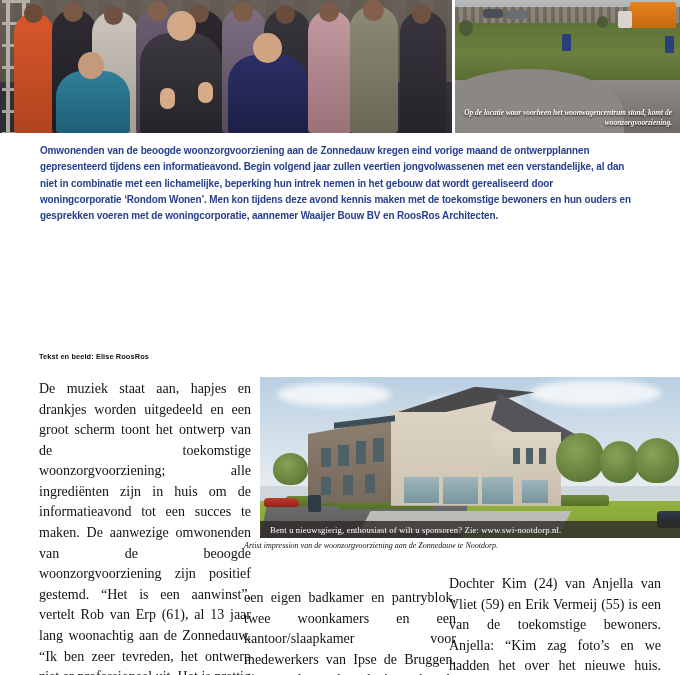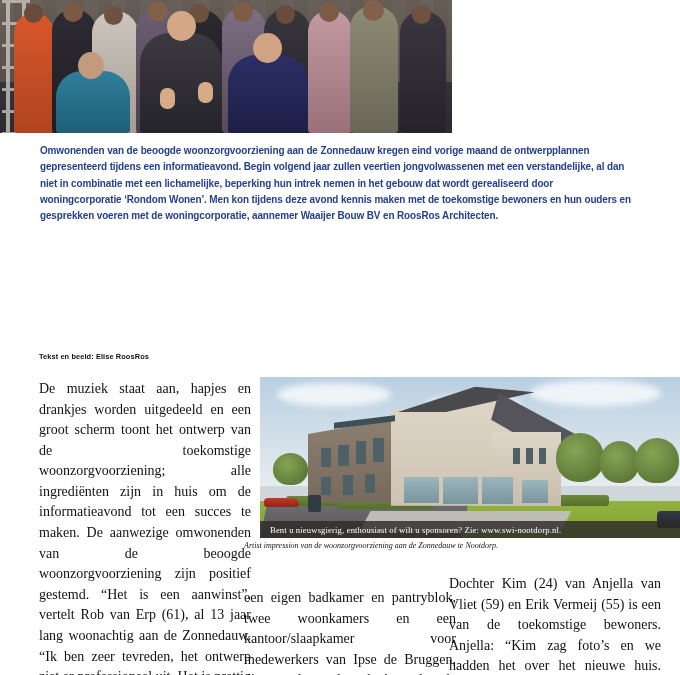--- a/index.html
+++ b/index.html
@@ -174,20 +174,35 @@
       <div class="person" style="left:140px; width:82px; height:100px; background:linear-gradient(180deg,#3c3941,#26242b); border-radius:30px 30px 3px 3px;"></div>
       <div class="p-head" style="left:167px;bottom:92px; width:29px; height:30px; background:#d3a886;"></div>
       <div class="person" style="left:228px; width:80px; height:78px; background:linear-gradient(180deg,#2c2f66,#1d1f46); border-radius:28px 28px 3px 3px;"></div>
       <div class="p-head" style="left:253px;bottom:70px; width:29px; height:30px; background:#d0a483;"></div>
 
       <div class="p-head" style="left:160px; bottom:24px; width:15px; height:21px; background:#d7ab88; border-radius:7px;"></div>
       <div class="p-head" style="left:198px; bottom:30px; width:15px; height:21px; background:#d7ab88; border-radius:7px;"></div>
 
     </div>
 
+    <div class="photo-side">
+      <div class="ps-sky"></div>
+      <div class="ps-fence"></div>
+      <div class="ps-grass"></div>
+      <div class="ps-path"></div>
+      <div class="ps-curve"></div>
+      <div class="ps-truck"></div>
+      <div class="ps-car" style="left:28px; top:9px;"></div>
+      <div class="ps-car" style="left:52px; top:10px; background:#6a6e74;"></div>
+      <div class="ps-bin" style="left:107px; top:34px;"></div>
+      <div class="ps-bin" style="right:6px;  top:36px;"></div>
+      <div class="ps-tree" style="left:4px; top:20px;"></div>
+      <div class="ps-tree" style="left:142px; top:16px; width:11px; height:12px;"></div>
+      <div class="cap-side">Op de locatie waar voorheen het woonwagencentrum stond, komt de woonzorgvoorziening.</div>
+    </div>
   </div>
 
 
   <div class="lead">Omwonenden van de beoogde woonzorgvoorziening aan de Zonnedauw kregen eind vorige maand de ontwerpplannen gepresenteerd tijdens een informatieavond. Begin volgend jaar zullen veertien jongvolwassenen met een verstandelijke, al dan niet in combinatie met een lichamelijke, beperking hun intrek nemen in het gebouw dat wordt gerealiseerd door woningcorporatie ‘Rondom Wonen’. Men kon tijdens deze avond kennis maken met de toekomstige bewoners en hun ouders en gesprekken voeren met de woningcorporatie, aannemer Waaijer Bouw BV en RoosRos Architecten.</div>
 
   <div class="render-wrap">
     <div class="render">
       <div class="r-sky"></div>
       <div class="r-cloud" style="left:4%;  top:4%;  width:26%; height:14%;"></div>
       <div class="r-cloud" style="left:62%; top:2%;  width:30%; height:16%;"></div>

